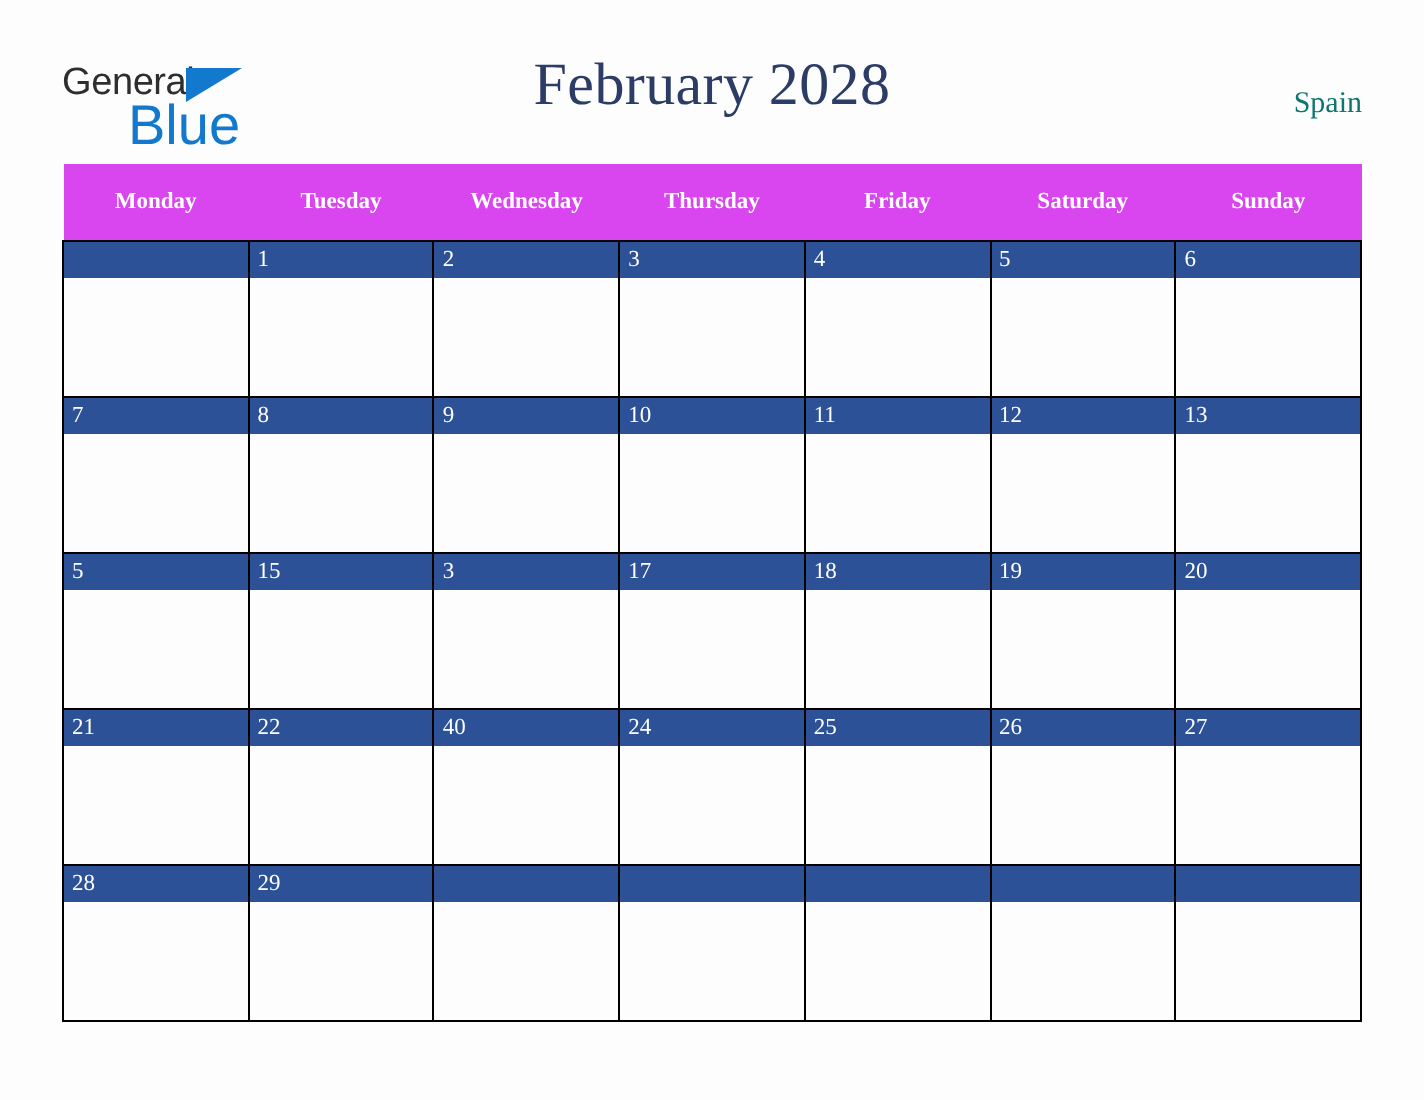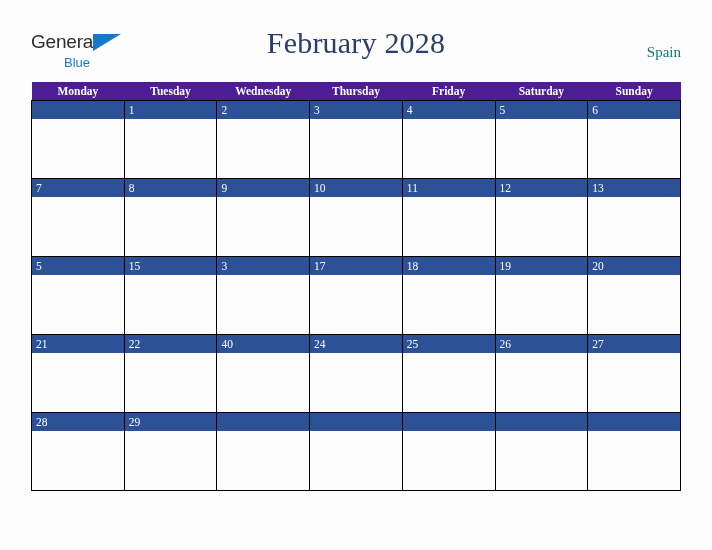--- a/index.html
+++ b/index.html
@@ -54,21 +54,21 @@
     width: 0;
     height: 0;
     border-left: 28px solid #1279cf;
     border-bottom: 17px solid transparent;
   }
   .logo-blue {
     position: absolute;
     left: 33px;
     top: 21px;
     font-family: "Liberation Sans", sans-serif;
-    font-size: 13px;
+    font-size: 28px;
     color: #1279cf;
     line-height: 22px;
   }
 
   .title {
     position: absolute;
     left: 0;
     top: 26px;
     width: 712px;
     text-align: center;
@@ -91,27 +91,27 @@
   .calendar {
     position: absolute;
     left: 31px;
     top: 82px;
     width: 650px;
     border-collapse: collapse;
     table-layout: fixed;
   }
 
   .calendar th {
-    background: #4c1d95;
+    background: #d946ef;
     color: #ffffff;
     font-family: "Liberation Serif", serif;
     font-weight: bold;
     font-size: 11.5px;
     height: 18px;
-    padding: 0;
+    padding: 10px;
     text-align: center;
     border: none;
   }
 
   .calendar td {
     width: 92.85px;
     height: 77px;
     padding: 0;
     vertical-align: top;
     border: 1px solid #000000;

